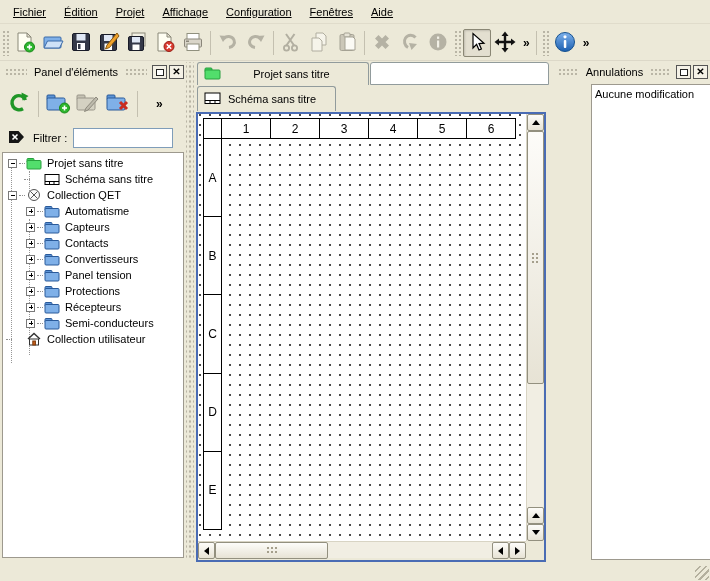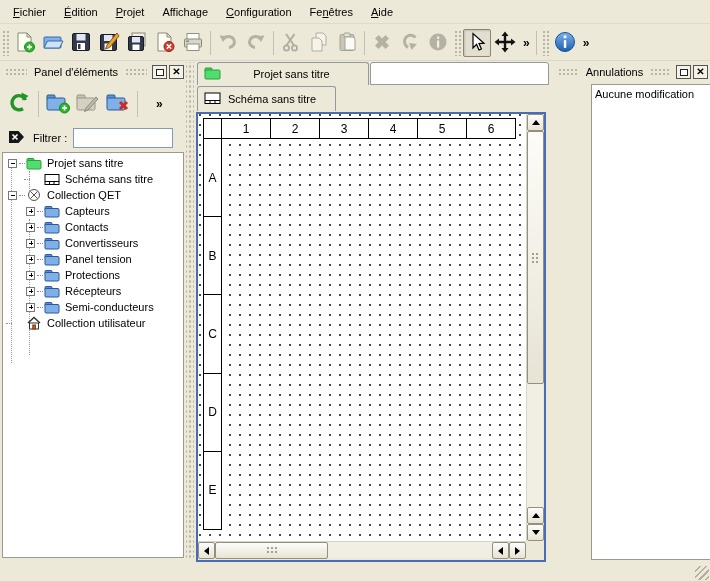--- a/index.html
+++ b/index.html
@@ -2,21 +2,21 @@
 <html><head>
 <meta charset="utf-8">
 <style>
   * { margin:0; padding:0; box-sizing:border-box; }
   html,body { width:710px; height:581px; }
   body { font-family:"Liberation Sans", sans-serif; font-size:11px; color:#000; background:#ece9d8; }
   .window { position:relative; width:710px; height:581px; background:#ece9d8; overflow:hidden; }
 
   
   .menubar { position:absolute; left:0; top:0; width:710px; height:24px; display:flex; align-items:center; padding-left:4px; background:#ece9d8; border-bottom:1px solid #e0dccb; }
-  .menu-item { padding:3px 9px; cursor:default; }
+  .menu-item { padding:3px 9px; cursor:default;text-decoration:underline; }
   .menu-item .accel { text-decoration:underline; }
 
   
   .toolbar { position:absolute; left:0; top:25px; width:710px; height:36px; display:flex; align-items:center; background:#ece9d8; border-bottom:1px solid #dcd8c8; }
   .handle { width:7px; height:26px; margin:0 2px; background-image:radial-gradient(circle,#b9b5a5 1px,transparent 1.3px); background-size:4px 4px; }
   .tbtn { width:28px; height:28px; display:flex; align-items:center; justify-content:center; border:1px solid transparent; border-radius:2px; }
   .tbtn.pressed { background:#e3dfd0; border:1px solid #8a8775; box-shadow:inset 1px 1px 2px rgba(0,0,0,.15); }
   .tsep { width:1px; height:24px; background:#c4c0b0; margin:0 3px; }
   .chev { font-size:12px; font-weight:bold; padding:0 4px; letter-spacing:-1px; }
 
@@ -385,20 +385,31 @@
             <span class="stub"></span>
             <span class="ticon">
               <svg width="16" height="14">
                 <circle cx="8" cy="7" r="5.5" fill="#fafafa" stroke="#555"></circle>
                 <path d="M4.5 3.5 L11.5 10.5 M11.5 3.5 L4.5 10.5" stroke="#555"></path>
               </svg>
             </span>
             <span class="tlabel">Collection QET</span>
           </div>
 
+        <div class="trow lvl1">
+            <span class="exp plus"></span>
+            <span class="stub"></span>
+            <span class="ticon">
+              <svg width="16" height="13">
+                <rect x="1" y="1.5" width="7" height="4" rx="1" fill="#5c94d6" stroke="#2a5a9a"></rect>
+                <rect x="1" y="3.5" width="14" height="8.5" rx="1" fill="#7fb0e8" stroke="#2a5a9a"></rect>
+              </svg>
+            </span>
+            <span class="tlabel">Automatisme</span>
+          </div>
 
         <div class="trow lvl1">
             <span class="exp plus"></span>
             <span class="stub"></span>
             <span class="ticon">
               <svg width="16" height="13">
                 <rect x="1" y="1.5" width="7" height="4" rx="1" fill="#5c94d6" stroke="#2a5a9a"></rect>
                 <rect x="1" y="3.5" width="14" height="8.5" rx="1" fill="#7fb0e8" stroke="#2a5a9a"></rect>
               </svg>
             </span>

